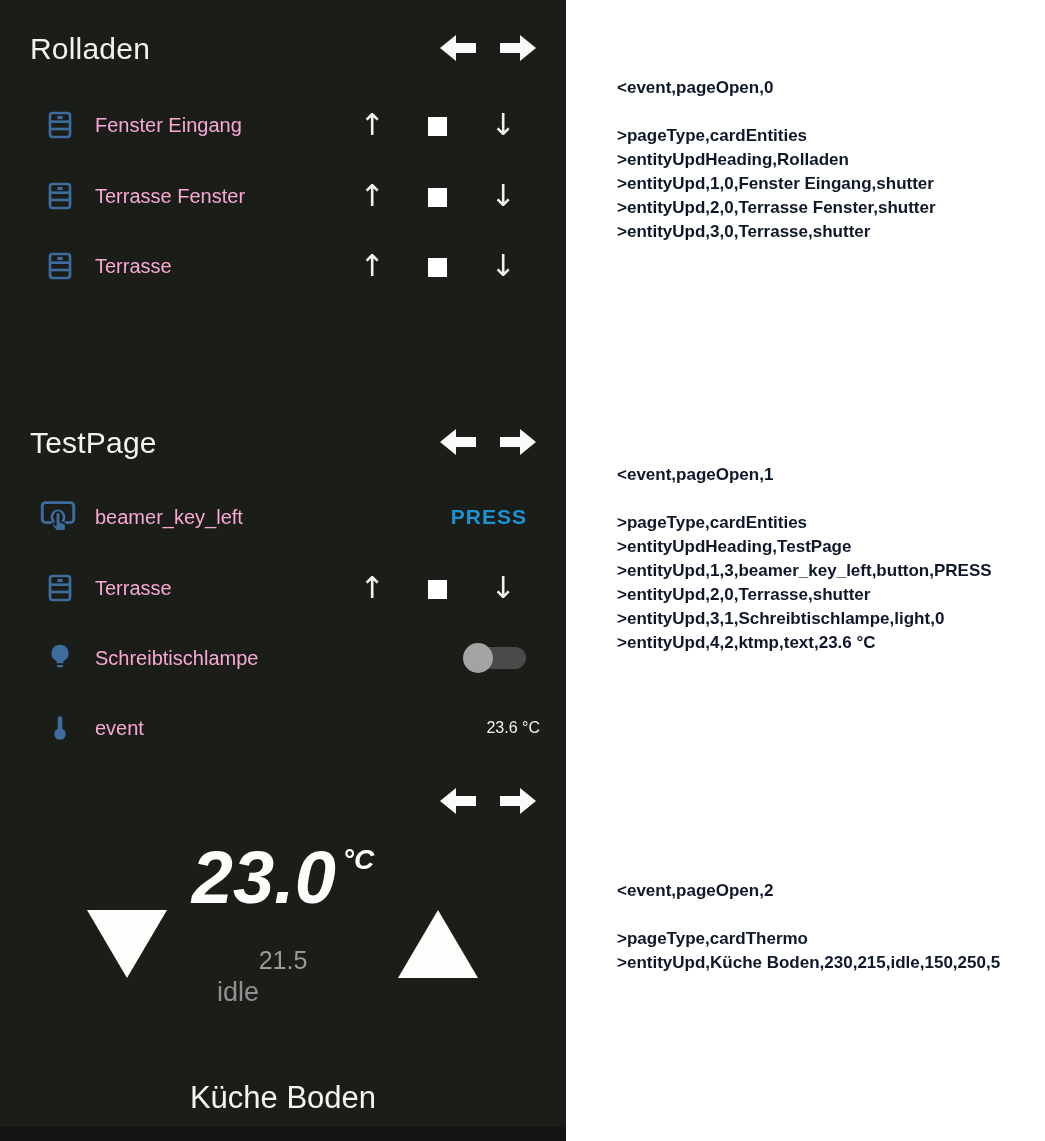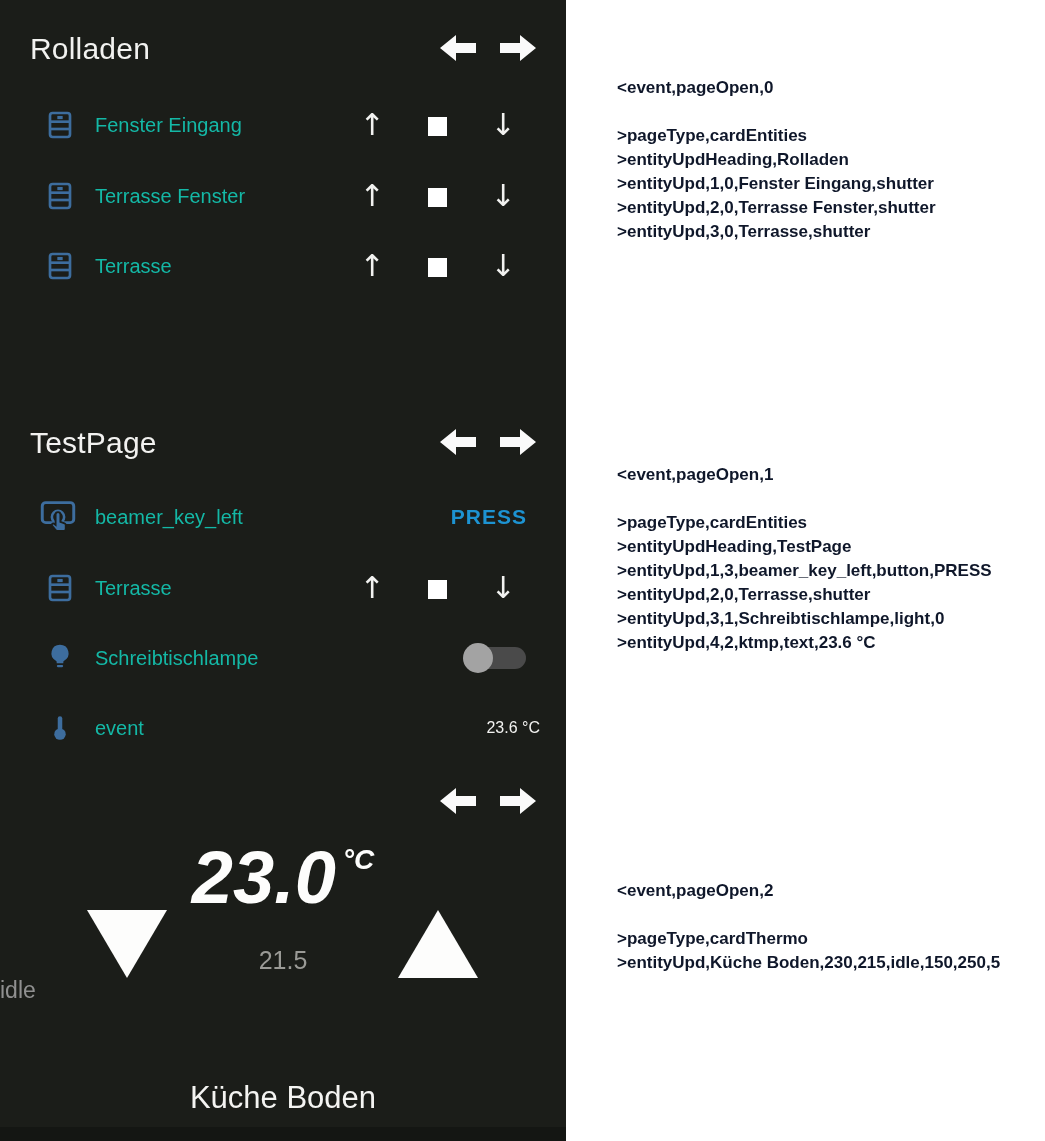--- a/index.html
+++ b/index.html
@@ -23,21 +23,21 @@
 
   .heading{position:absolute;left:30px;font-size:30px;font-weight:400;color:var(--text);letter-spacing:0.2px;}
 
   .navbtn{position:absolute;width:44px;height:30px;background:none;border:none;cursor:pointer;padding:0;}
   .navbtn svg{display:block;width:38px;height:30px;}
 
   .row{position:absolute;left:0;width:566px;height:40px;}
   .eicon{position:absolute;left:44px;top:4px;width:32px;height:32px;color:var(--icon-blue);}
   .eicon svg{display:block;width:100%;height:100%;}
   .eicon.wide{left:38px;width:40px;}
-  .elabel{position:absolute;left:95px;top:0;line-height:40px;font-size:20px;color:#14b8a6;}
+  .elabel{position:absolute;left:95px;top:0;line-height:40px;font-size:20px;color:#f9a8d4;}
 
   .ctl{position:absolute;top:0;width:40px;height:40px;background:none;border:none;cursor:pointer;
        color:var(--text);font-size:30px;font-weight:400;line-height:40px;text-align:center;
        font-family:"DejaVu Sans", sans-serif;padding:0;}
   .ctl.up{left:352px;}
   .ctl.stop{left:417px;}
   .ctl.down{left:483px;}
   .stopsq{display:inline-block;width:19px;height:19px;background:#ffffff;vertical-align:middle;}
 
   .pressbtn{position:absolute;right:39px;top:0;height:40px;background:none;border:none;cursor:pointer;
@@ -49,21 +49,21 @@
   .toggle .track{position:absolute;left:3px;top:5px;width:60px;height:22px;border-radius:11px;background:var(--toggle-track);}
   .toggle .knob{position:absolute;left:0;top:1px;width:30px;height:30px;border-radius:50%;background:var(--toggle-knob);}
 
   
   .thermo-temp{position:absolute;left:0;top:836px;width:566px;text-align:center;color:#fdfdfc;
       font-size:74px;font-weight:700;line-height:84px;font-style:italic;}
   .thermo-temp .unit{display:inline-block;font-size:28px;font-weight:700;transform:translateY(-34px);margin-left:7px;}
   .tribtn{position:absolute;width:82px;height:70px;background:none;border:none;cursor:pointer;padding:0;}
   .tribtn svg{display:block;width:82px;height:70px;}
   .thermo-target{position:absolute;left:0;top:946px;width:566px;text-align:center;font-size:25px;color:var(--muted);}
-  .thermo-state{position:absolute;left:0;top:977px;width:476px;text-align:left;font-size:23px;color:#909090;}
+  .thermo-state{position:absolute;left:0;top:977px;width:476px;text-align:center;font-size:27px;color:#909090;}
   .thermo-name{position:absolute;left:0;top:1080px;width:566px;text-align:center;font-size:31px;color:#f4f4f2;}
 
   
   .proto{position:absolute;left:617px;width:428px;color:#0f172a;}
   .pline{height:24px;line-height:24px;font-size:17px;font-weight:700;white-space:nowrap;}
   .pgap{height:24px;}
 </style>
 </head>
 <body>
 

